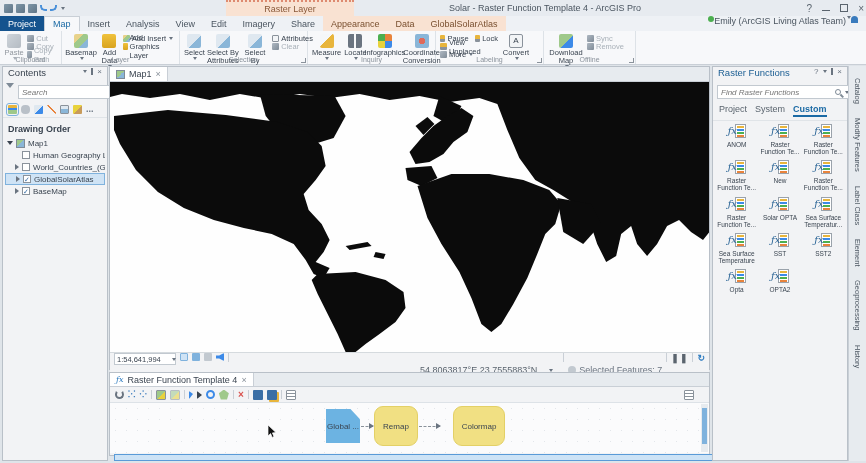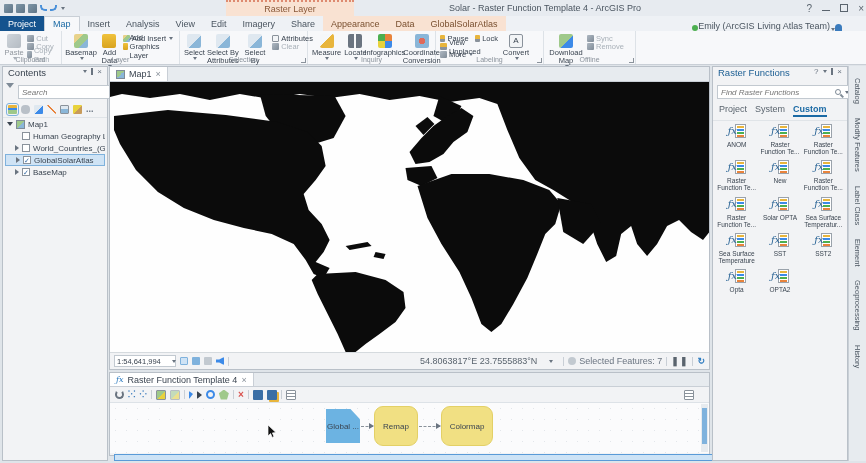--- a/index.html
+++ b/index.html
@@ -16,21 +16,21 @@
   .wintitle{position:absolute;left:380px;top:0;width:330px;height:16px;display:flex;align-items:center;justify-content:center;color:#4a5560}
   .winbtns{position:absolute;right:2px;top:0;height:16px;display:flex;align-items:center;gap:10px;color:#5a646e;font-size:10px}
   .winbox{width:8px;height:8px;border:1px solid #5a646e;display:inline-block}
   .winmin{width:8px;height:1px;background:#5a646e;display:inline-block;margin-bottom:-4px}
   
   .tabrow{left:0;top:16px;width:866px;height:15px;background:#eef1f5;display:flex;align-items:stretch}
   .rtab{padding:0 8px;display:flex;align-items:center;color:#4a5560;cursor:default}
   .rtab.project{background:#15538e;color:#fff}
   .rtab.active{background:#f7f8fa;color:#1b6aa5;border:1px solid #c9cfd6;border-bottom:none}
   .rtab.ctx{background:#f9e2d2;color:#7a5030}
-  .userchip{margin-left:auto;display:flex;align-items:flex-end;gap:0;padding-right:24px;color:#4a5560}
+  .userchip{margin-left:auto;display:flex;align-items:flex-start;gap:0;padding-right:8px;color:#4a5560}
   .gdot{width:6px;height:6px;border-radius:50%;background:#4caf50}
   .bell{width:7px;height:7px;background:#3a7bbd;border-radius:50% 50% 0 0}
   
   .ribbon{left:0;top:31px;width:866px;height:34px;background:#f7f8fa;border-bottom:1px solid #c9cfd6;display:flex}
   .rgroup{position:relative;border-right:1px solid #dde2e7;padding:2px 4px 9px;display:flex;gap:3px;align-items:flex-start}
   .gname{position:absolute;bottom:1px;left:0;right:0;text-align:center;font-size:7px;color:#8a929b}
   .launch{position:absolute;bottom:1px;right:1px;width:5px;height:5px;border-right:1px solid #8a929b;border-bottom:1px solid #8a929b}
   .bigbtn{display:flex;flex-direction:column;align-items:center;justify-content:flex-start;font-size:7.5px;color:#3a4450;width:30px;text-align:center;line-height:1.05;padding-top:1px}
   .bigbtn .bicon{width:14px;height:14px;margin-bottom:1px;border-radius:2px}
   .stack{display:flex;flex-direction:column;justify-content:flex-start;gap:1px;padding-top:2px}
@@ -81,21 +81,21 @@
   .noexp{width:4px;flex:none}
   .cbox{width:8px;height:8px;border:1px solid #8a929b;background:#fff;font-size:7px;line-height:7px;text-align:center;color:#3a6ea5;flex:none}
   .mapicon{width:9px;height:9px;background:linear-gradient(135deg,#9fc98a 50%,#8ab6d8 50%);border:1px solid #7f8b97;flex:none}
   .lname{white-space:nowrap;overflow:hidden;font-size:8px}
   
   .mapview{left:109px;top:66px;width:601px;height:304px;background:#fff;border:1px solid #b9c0c8}
   .viewtabs{height:15px;background:#e7ebef;display:flex;border-bottom:1px solid #c9cfd6}
   .vtab{background:#fff;border-right:1px solid #c9cfd6;display:flex;align-items:center;gap:4px;padding:0 6px;color:#3a4450}
   .closex{color:#8a929b;font-size:9px}
   .mapcanvas{position:relative;height:270px;background:#fefefe;overflow:hidden}
-  .mapstatus{height:17px;background:#f2f3f5;border-top:1px solid #d5dade;display:flex;align-items:center;gap:4px;padding:0 4px;color:#5a646e}
+  .mapstatus{height:35px;background:#f2f3f5;border-top:1px solid #d5dade;display:flex;gap:4px;padding:0 4px;color:#5a646e}
   .scalebox{width:62px;height:12px;background:#fff;border:1px solid #c2c9d0;display:flex;align-items:center;padding:0 2px;gap:2px}
   .scalebox input{border:none;outline:none;width:52px;font-size:7.5px;color:#3a4450;font-family:"Liberation Sans",sans-serif}
   .ms-ic{width:8px;height:8px;border-radius:1px}
   .msel{background:#cfe3f5;border:1px solid #7fb2dd}
   .coords{margin-left:auto;display:flex;align-items:center;gap:11px;color:#5a646e}
   .selfeat{display:flex;align-items:center;gap:3px;color:#6a7480}
   .vsep{width:1px;height:9px;background:#c9cfd6}
   
   .tmpl{left:109px;top:372px;width:601px;height:84px;background:#f2f3f5;border:1px solid #b9c0c8}
   .tmpltabs{height:14px;background:#e7ebef;display:flex;border-bottom:1px solid #c9cfd6}
@@ -343,20 +343,21 @@
   </div>
   <div class="cicons">
     <span class="cicon c1" style="outline:1px solid #7fb2dd;outline-offset:1px"></span>
     <span class="cicon c2"></span>
     <span class="cicon c3"></span>
     <span class="cicon c4"></span>
     <span class="cicon c5"></span>
     <span class="cicon c6"></span>
     <span style="color:#6a7480;font-weight:bold">...</span>
   </div>
+  <div class="dorder">Drawing Order</div>
   <div class="tree">
     <div class="trow">
       <span class="expdown"></span>
       <span class="mapicon"></span>
       <span class="lname">Map1</span>
     </div>
     <div class="trow indent">
       <span class="noexp"></span>
       <span class="cbox"></span>
       <span class="lname">Human Geography Label</span>
@@ -462,21 +463,21 @@
   </div>
   <div class="tmplcanvas">
     <div class="node blue" style="left:216px;top:6px;width:34px;height:34px">
       <span>Global ...</span>
     </div>
     <div class="flowarrow" style="left:251px;top:23px;width:12px"></div>
     <div class="node yellow" style="left:264px;top:3px;width:44px;height:40px">
       <span>Remap</span>
     </div>
     <div class="flowarrow" style="left:309px;top:23px;width:21px"></div>
-    <div class="node yellow" style="left:331px;top:3px;width:52px;height:40px">
+    <div class="node yellow" style="left:343px;top:3px;width:52px;height:40px">
       <span>Colormap</span>
     </div>
     <svg class="cursor" style="left:158px;top:22px" viewBox="0 0 9 13">
         <path d="M0,0 L0,11 L2.6,8.6 L4.2,12.4 L6,11.6 L4.4,7.9 L8,7.6 Z" fill="#111" stroke="#fff" stroke-width="0.7"></path>
       </svg>
   </div>
   <div class="vscroll">
       <div class="vthumb"></div>
     </div>
 </div>

